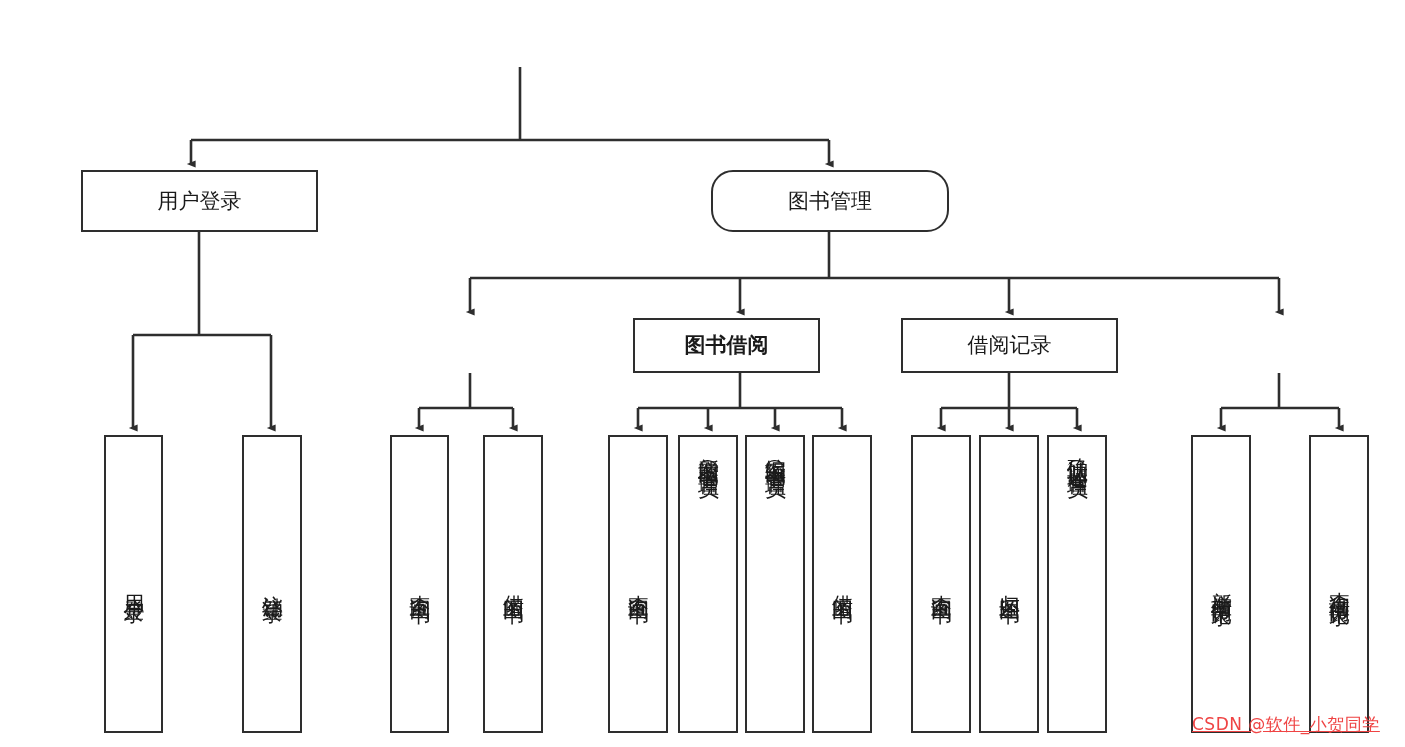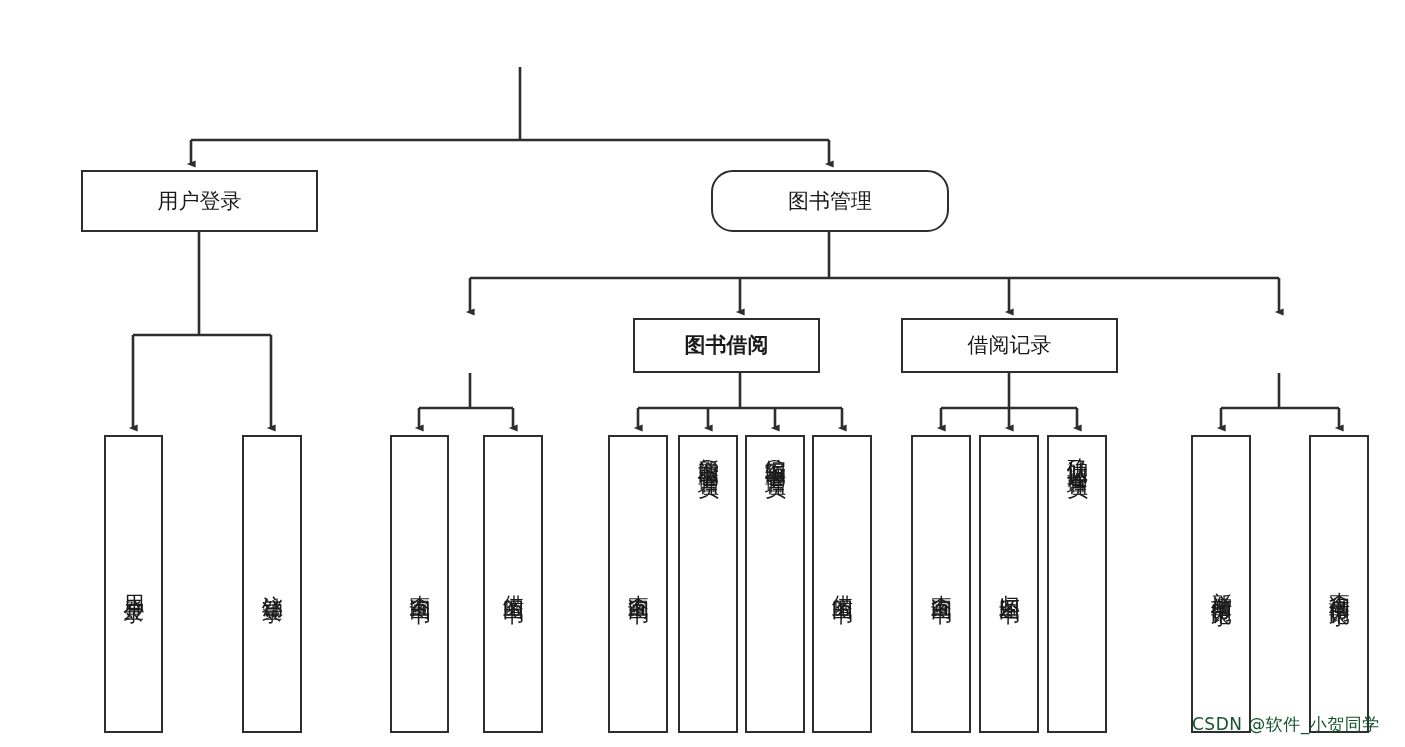--- a/index.html
+++ b/index.html
@@ -60,23 +60,24 @@
   }
   .node.vert.centered {
     align-items: center;
     padding-top: 0;
   }
   #watermark {
     position: absolute;
     left: 1192px;
     top: 713px;
     font-size: 17px;
-    color: #14532d;
+    color: #ef4444;
     white-space: nowrap;
     letter-spacing: 0.5px;
+    text-decoration: underline;
   }
 </style>
 </head>
 <body>
 
 <div id="canvas">
 
   <svg id="edges" viewBox="0 0 1405 747" xmlns="http://www.w3.org/2000/svg">
     <defs>
       <marker id="arrow" markerWidth="10" markerHeight="10" refX="4.2" refY="5" orient="auto" markerUnits="userSpaceOnUse">

